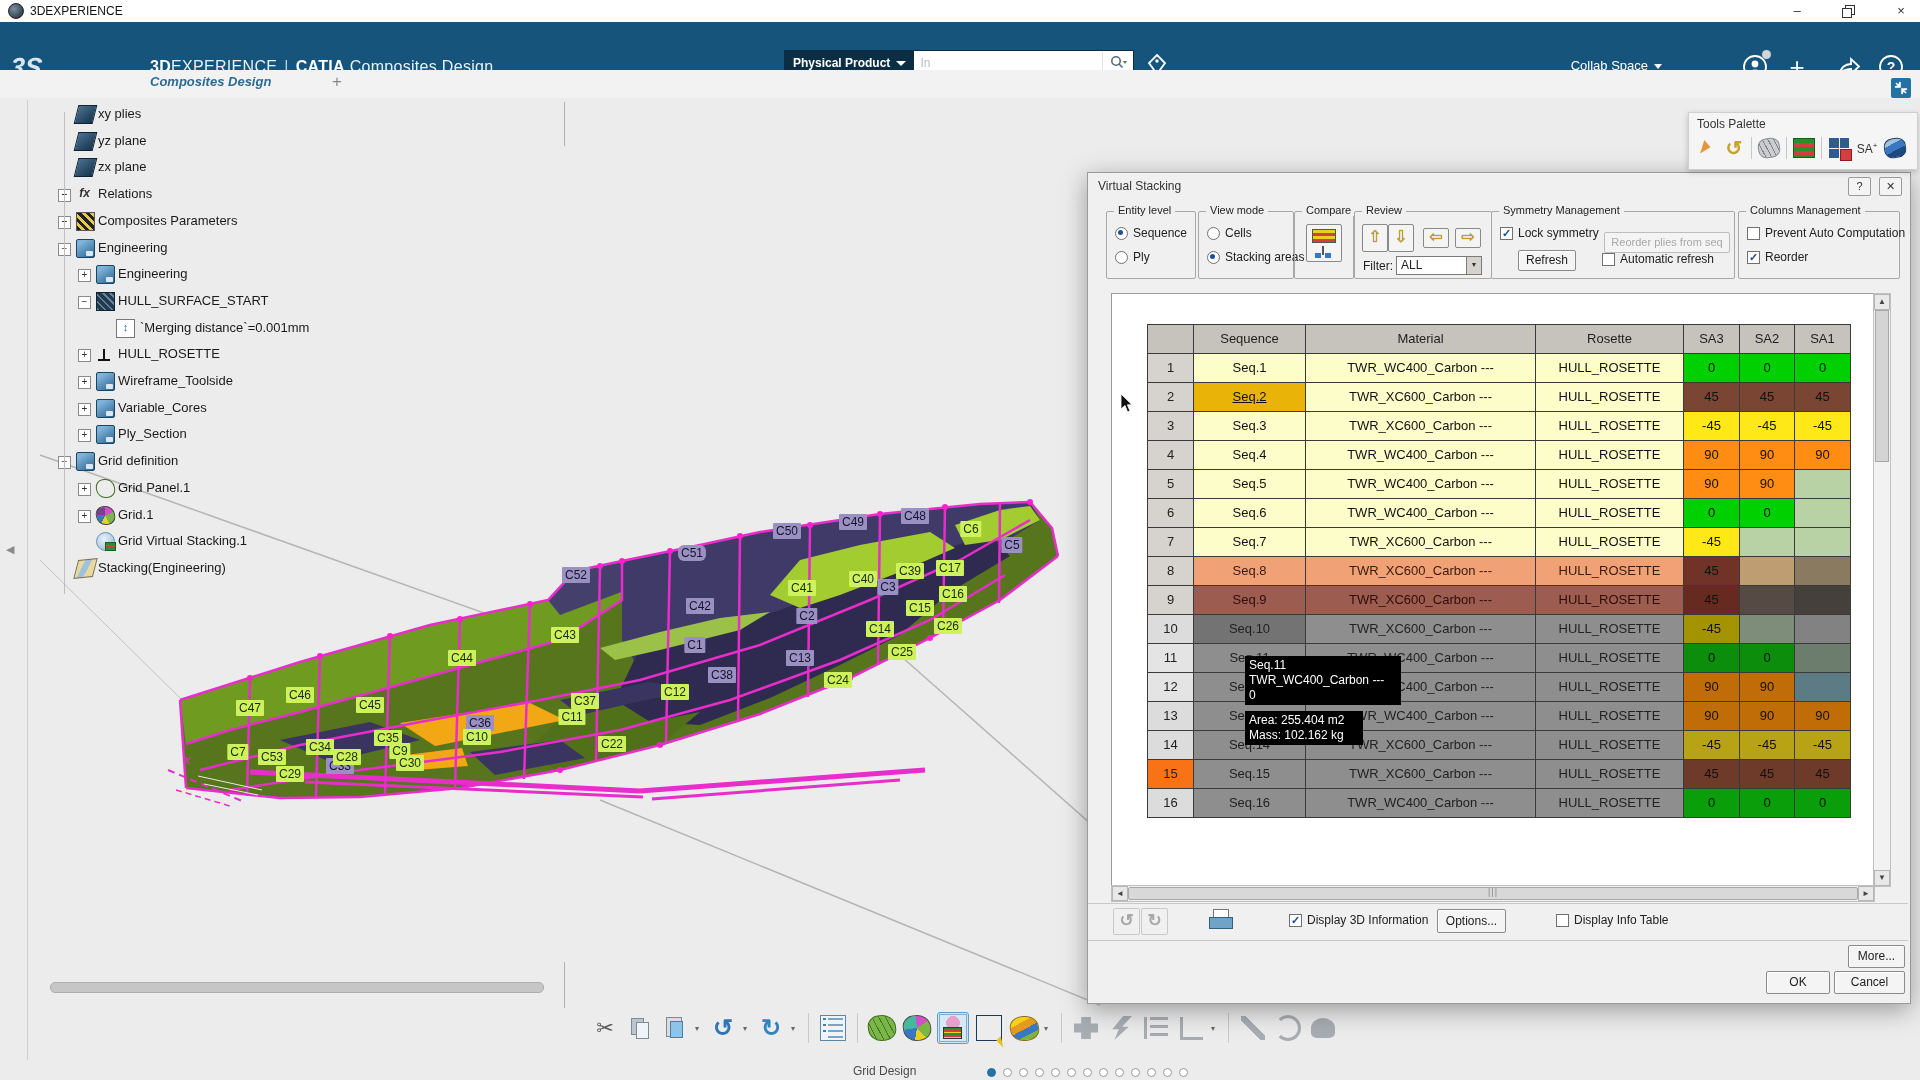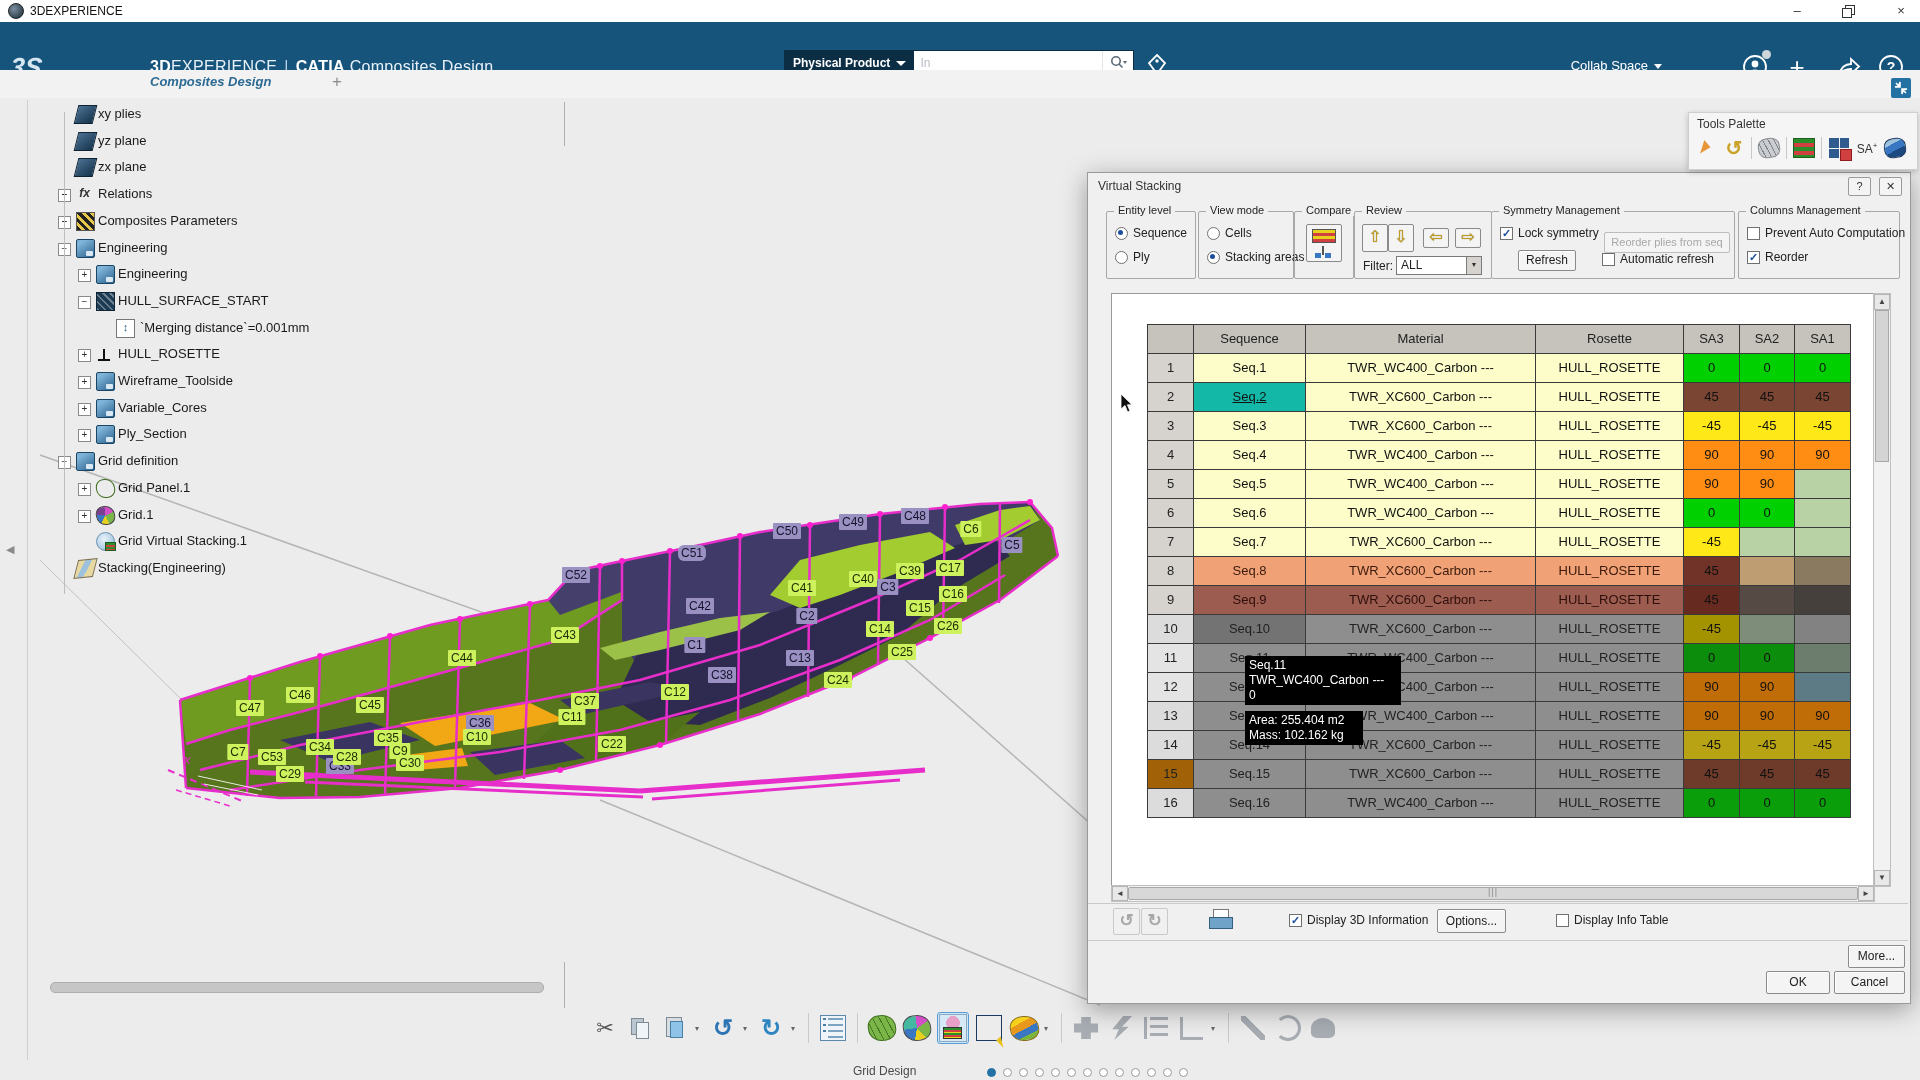--- a/index.html
+++ b/index.html
@@ -722,21 +722,21 @@
             <div class="tcell" style="width: 45px; background: rgb(214, 211, 206); color: rgb(34, 34, 34);">1</div>
             <div class="tcell" style="width: 111px; background: rgb(253, 253, 201); color: rgb(17, 17, 17);">Seq.1</div>
             <div class="tcell" style="width: 229px; background: rgb(253, 253, 201); color: rgb(17, 17, 17);">TWR_WC400_Carbon ---</div>
             <div class="tcell" style="width: 147px; background: rgb(253, 253, 201); color: rgb(17, 17, 17);">HULL_ROSETTE</div>
             <div class="tcell" style="width: 55px; background: rgb(0, 207, 0); color: rgb(17, 17, 17);">0</div>
             <div class="tcell" style="width: 54px; background: rgb(0, 207, 0); color: rgb(17, 17, 17);">0</div>
             <div class="tcell" style="width: 55px; background: rgb(0, 207, 0); color: rgb(17, 17, 17);">0</div>
           </div>
           <div class="trow">
             <div class="tcell" style="width: 45px; background: rgb(214, 211, 206); color: rgb(34, 34, 34);">2</div>
-            <div class="tcell" style="width: 111px; background: #14b8a6; color: rgb(17, 17, 17); text-decoration: underline;">Seq.2</div>
+            <div class="tcell" style="width: 111px; background: #eab308; color: rgb(17, 17, 17); text-decoration: underline;">Seq.2</div>
             <div class="tcell" style="width: 229px; background: rgb(253, 253, 201); color: rgb(17, 17, 17);">TWR_XC600_Carbon ---</div>
             <div class="tcell" style="width: 147px; background: rgb(253, 253, 201); color: rgb(17, 17, 17);">HULL_ROSETTE</div>
             <div class="tcell" style="width: 55px; background: rgb(123, 69, 51); color: rgb(17, 17, 17);">45</div>
             <div class="tcell" style="width: 54px; background: rgb(123, 69, 51); color: rgb(17, 17, 17);">45</div>
             <div class="tcell" style="width: 55px; background: rgb(123, 69, 51); color: rgb(17, 17, 17);">45</div>
           </div>
           <div class="trow">
             <div class="tcell" style="width: 45px; background: rgb(214, 211, 206); color: rgb(34, 34, 34);">3</div>
             <div class="tcell" style="width: 111px; background: rgb(253, 253, 201); color: rgb(17, 17, 17);">Seq.3</div>
             <div class="tcell" style="width: 229px; background: rgb(253, 253, 201); color: rgb(17, 17, 17);">TWR_XC600_Carbon ---</div>
@@ -838,21 +838,21 @@
           <div class="trow">
             <div class="tcell" style="width: 45px; background: rgb(220, 220, 220); color: rgb(34, 34, 34);">14</div>
             <div class="tcell" style="width: 111px; background: rgb(142, 142, 142); color: rgb(34, 34, 34);">Seq.14</div>
             <div class="tcell" style="width: 229px; background: rgb(142, 142, 142); color: rgb(34, 34, 34);">TWR_XC600_Carbon ---</div>
             <div class="tcell" style="width: 147px; background: rgb(142, 142, 142); color: rgb(34, 34, 34);">HULL_ROSETTE</div>
             <div class="tcell" style="width: 55px; background: rgb(183, 163, 19); color: rgb(17, 17, 17);">-45</div>
             <div class="tcell" style="width: 54px; background: rgb(183, 163, 19); color: rgb(17, 17, 17);">-45</div>
             <div class="tcell" style="width: 55px; background: rgb(183, 163, 19); color: rgb(17, 17, 17);">-45</div>
           </div>
           <div class="trow">
-            <div class="tcell" style="width: 45px; background: #a16207; color: rgb(34, 34, 34);">15</div>
+            <div class="tcell" style="width: 45px; background: #f97316; color: rgb(34, 34, 34);">15</div>
             <div class="tcell" style="width: 111px; background: rgb(142, 142, 142); color: rgb(34, 34, 34);">Seq.15</div>
             <div class="tcell" style="width: 229px; background: rgb(142, 142, 142); color: rgb(34, 34, 34);">TWR_XC600_Carbon ---</div>
             <div class="tcell" style="width: 147px; background: rgb(142, 142, 142); color: rgb(34, 34, 34);">HULL_ROSETTE</div>
             <div class="tcell" style="width: 55px; background: rgb(110, 58, 41); color: rgb(17, 17, 17);">45</div>
             <div class="tcell" style="width: 54px; background: rgb(110, 58, 41); color: rgb(17, 17, 17);">45</div>
             <div class="tcell" style="width: 55px; background: rgb(110, 58, 41); color: rgb(17, 17, 17);">45</div>
           </div>
           <div class="trow">
             <div class="tcell" style="width: 45px; background: rgb(220, 220, 220); color: rgb(34, 34, 34);">16</div>
             <div class="tcell" style="width: 111px; background: rgb(142, 142, 142); color: rgb(34, 34, 34);">Seq.16</div>

